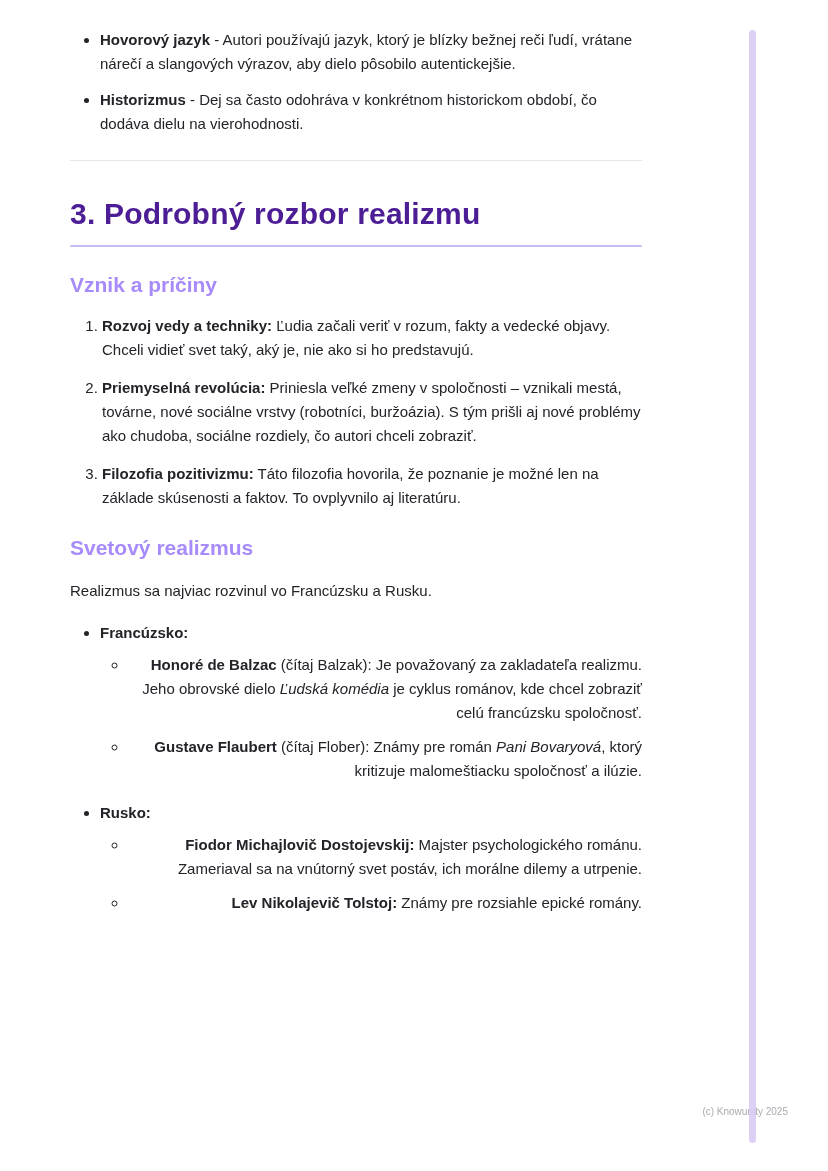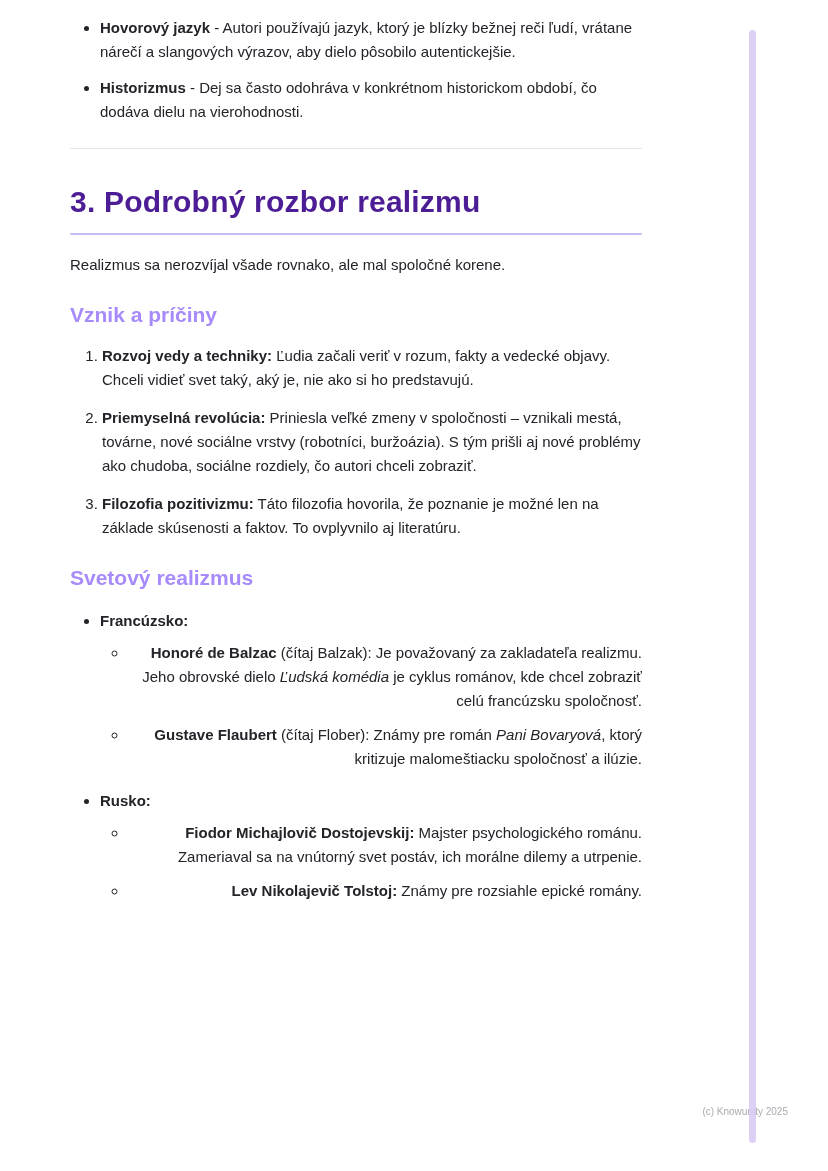--- a/index.html
+++ b/index.html
@@ -6,21 +6,21 @@
   body {
     width: 828px; height: 1171px;
     background: #ffffff;
     font-family: "Liberation Sans", sans-serif;
     color: #232329;
     position: relative;
     overflow: hidden;
   }
   .content {
     position: absolute;
-    left: 70px; top: 16px;
+    left: 70px; top: 28px;
     width: 572px;
   }
   .body-text { font-size: 15px; line-height: 24px; }
   .b { font-weight: bold; }
   .i { font-style: italic; }
 
   ul.top { list-style: disc; margin: 0; padding-left: 30px; }
   ul.top > li::marker { color: #232329; }
   li { margin-bottom: 12px; }
 
@@ -89,31 +89,31 @@
   <ul class="top body-text">
       <li><span class="b ">Hovorový jazyk</span><span class=""> - Autori používajú jazyk, ktorý je blízky bežnej reči ľudí, vrátane nárečí a slangových výrazov, aby dielo pôsobilo autentickejšie.</span></li>
       <li><span class="b ">Historizmus</span><span class=""> - Dej sa často odohráva v konkrétnom historickom období, čo dodáva dielu na vierohodnosti.</span></li>
     </ul>
 
   <hr class="divider">
 
   <h1>3. Podrobný rozbor realizmu</h1>
   <div class="h1-underline"></div>
 
-  <p class="body-text">Realizmus sa nerozvíjal všade rovnako, ale mal spoločné korene.</p>
 
   <h2>Vznik a príčiny</h2>
 
   <ol class="numbered body-text">
       <li><span class="b ">Rozvoj vedy a techniky:</span><span class=""> Ľudia začali veriť v rozum, fakty a vedecké objavy. Chceli vidieť svet taký, aký je, nie ako si ho predstavujú.</span></li>
       <li><span class="b ">Priemyselná revolúcia:</span><span class=""> Priniesla veľké zmeny v spoločnosti – vznikali mestá, továrne, nové sociálne vrstvy (robotníci, buržoázia). S tým prišli aj nové problémy ako chudoba, sociálne rozdiely, čo autori chceli zobraziť.</span></li>
       <li><span class="b ">Filozofia pozitivizmu:</span><span class=""> Táto filozofia hovorila, že poznanie je možné len na základe skúsenosti a faktov. To ovplyvnilo aj literatúru.</span></li>
     </ol>
 
   <h2>Svetový realizmus</h2>
+  <p class="body-text">Realizmus sa najviac rozvinul vo Francúzsku a Rusku.</p>
 
   <ul class="top world body-text">
       <li><span class="b ">Francúzsko:</span><ul>
           <li><span class="b ">Honoré de Balzac</span><span class=""> (čítaj Balzak): Je považovaný za zakladateľa realizmu. Jeho obrovské dielo </span><span class="i">Ľudská komédia</span><span class=""> je cyklus románov, kde chcel zobraziť celú francúzsku spoločnosť.</span></li>
           <li><span class="b ">Gustave Flaubert</span><span class=""> (čítaj Flober): Známy pre román </span><span class="i">Pani Bovaryová</span><span class="">, ktorý kritizuje malomeštiacku spoločnosť a ilúzie.</span></li>
         </ul></li>
       <li><span class="b ">Rusko:</span><ul>
           <li><span class="b ">Fiodor Michajlovič Dostojevskij:</span><span class=""> Majster psychologického románu. Zameriaval sa na vnútorný svet postáv, ich morálne dilemy a utrpenie.</span></li>
           <li><span class="b ">Lev Nikolajevič Tolstoj:</span><span class=""> Známy pre rozsiahle epické romány.</span></li>
         </ul></li>

